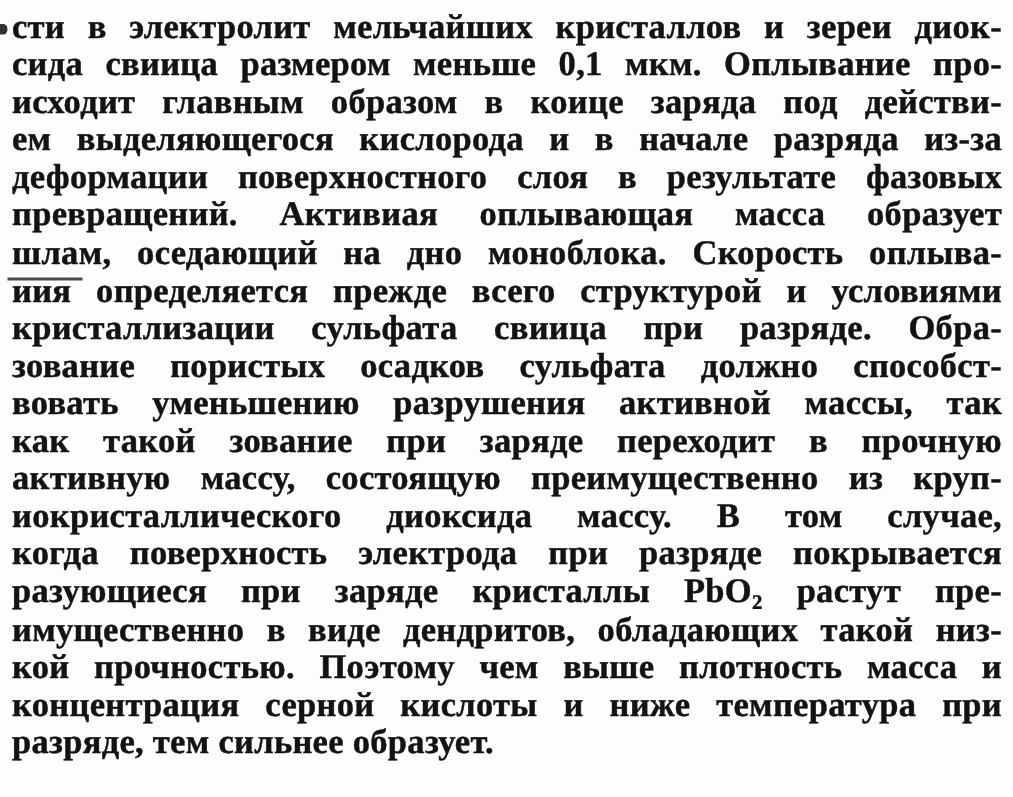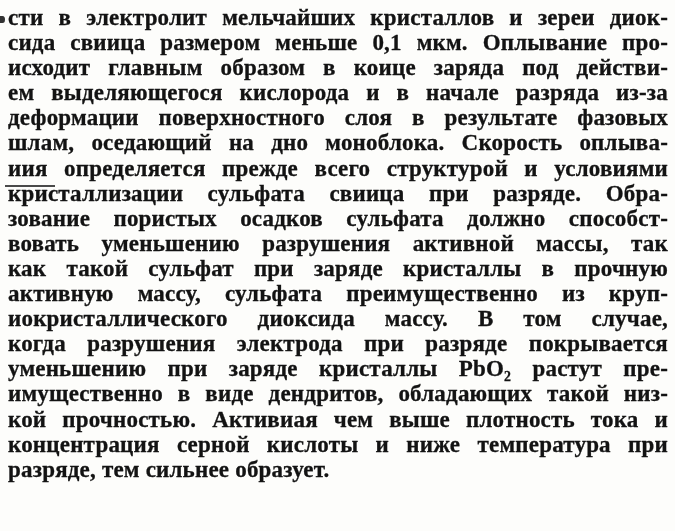--- a/index.html
+++ b/index.html
@@ -58,30 +58,31 @@
 
 <main class="page">
   <div class="artifact-speck"></div>
 
   <div class="text-block">
     <div class="line">сти в электролит мельчайших кристаллов и зереи диок-</div>
     <div class="line">сида свиица размером меньше 0,1 мкм. Оплывание про-</div>
     <div class="line">исходит главным образом в коице заряда под действи-</div>
     <div class="line">ем выделяющегося кислорода и в начале разряда из-за</div>
     <div class="line">деформации поверхностного слоя в результате фазовых</div>
+    <div class="line">превращений. Активиая оплывающая масса образует</div>
     <div class="line">шлам, оседающий на дно моноблока. Скорость оплыва-</div>
     <div class="line">иия определяется прежде всего структурой и условиями</div>
     <div class="line">кристаллизации сульфата свиица при разряде. Обра-</div>
     <div class="line">зование пористых осадков сульфата должно способст-</div>
     <div class="line">вовать уменьшению разрушения активной массы, так</div>
-    <div class="line">как такой сульфат при заряде кристаллы в прочную</div>
-    <div class="line">активную массу, сульфата преимущественно из круп-</div>
+    <div class="line">как такой зование при заряде переходит в прочную</div>
+    <div class="line">активную массу, состоящую преимущественно из круп-</div>
     <div class="line">иокристаллического диоксида массу. В том случае,</div>
-    <div class="line">когда разрушения электрода при разряде покрывается</div>
-    <div class="line">уменьшению при заряде кристаллы PbO₂ растут пре-</div>
+    <div class="line">когда поверхность электрода при разряде покрывается</div>
+    <div class="line">разующиеся при заряде кристаллы PbO₂ растут пре-</div>
     <div class="line">имущественно в виде дендритов, обладающих такой низ-</div>
-    <div class="line">кой прочностью. Активиая чем выше плотность тока и</div>
+    <div class="line">кой прочностью. Поэтому чем выше плотность масса и</div>
     <div class="line">концентрация серной кислоты и ниже температура при</div>
     <div class="line last">разряде, тем сильнее образует.</div>
   </div>
 
   <div class="underline-mark"></div>
 </main>
 
 </body></html>

